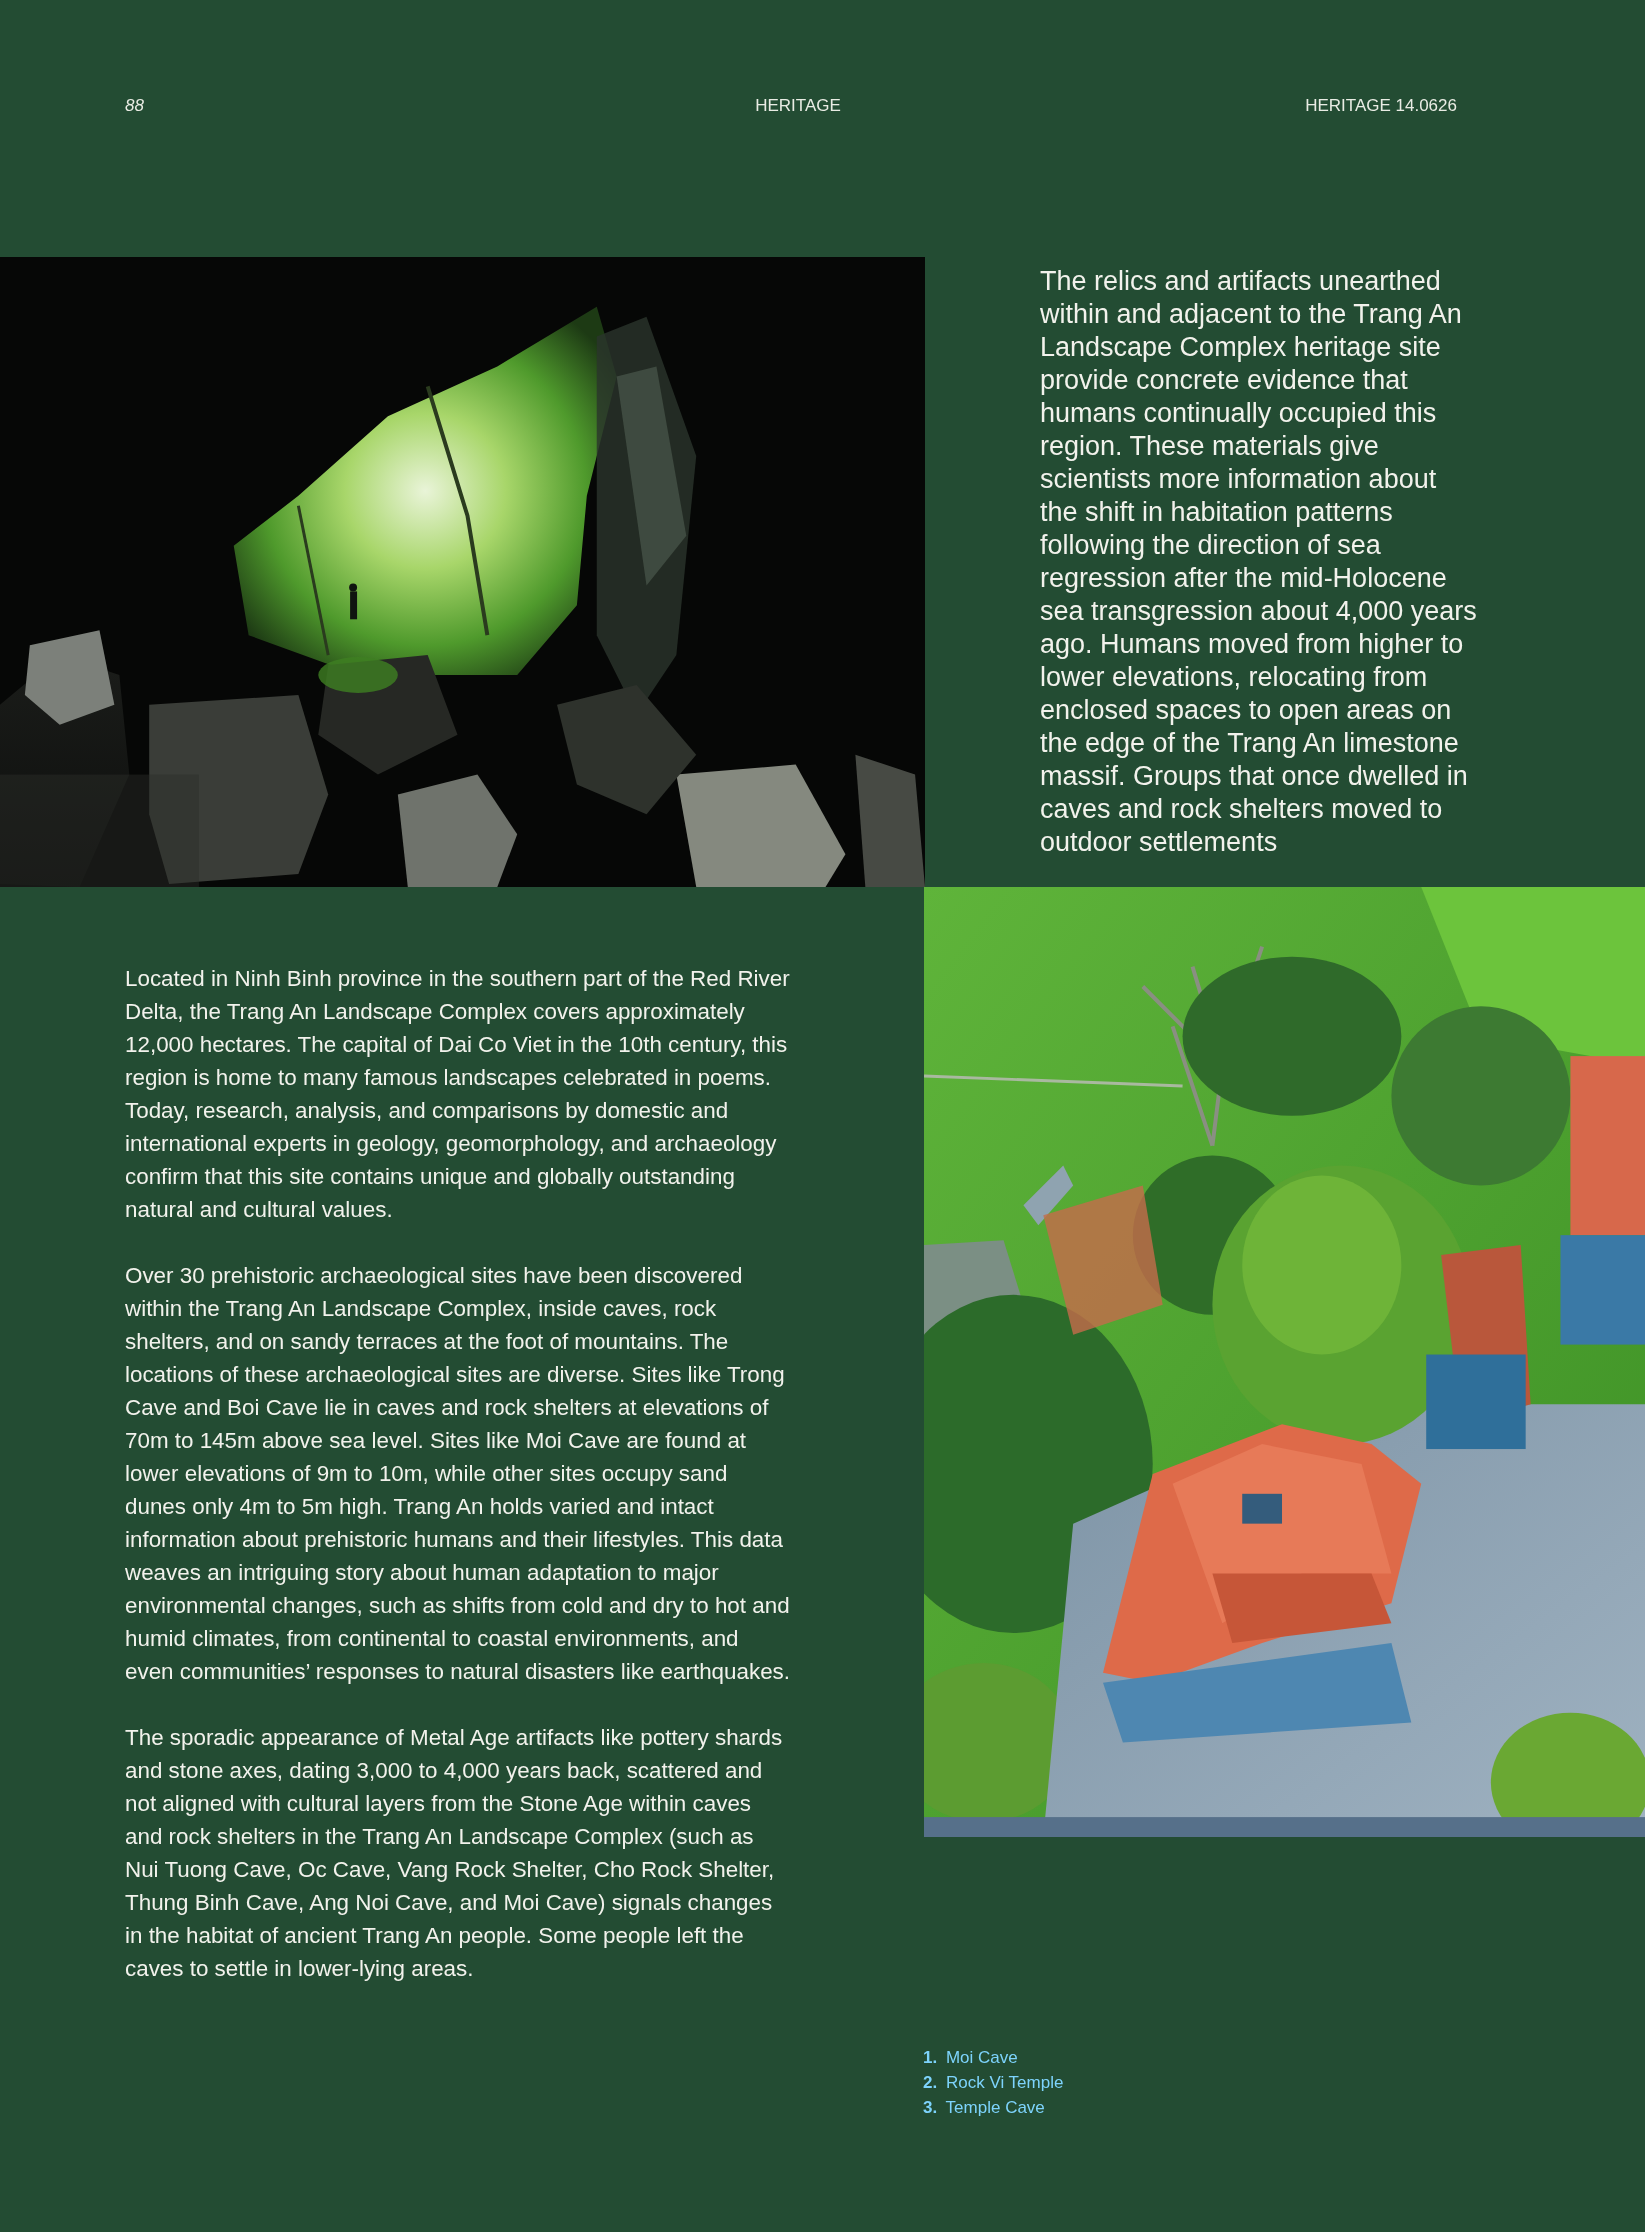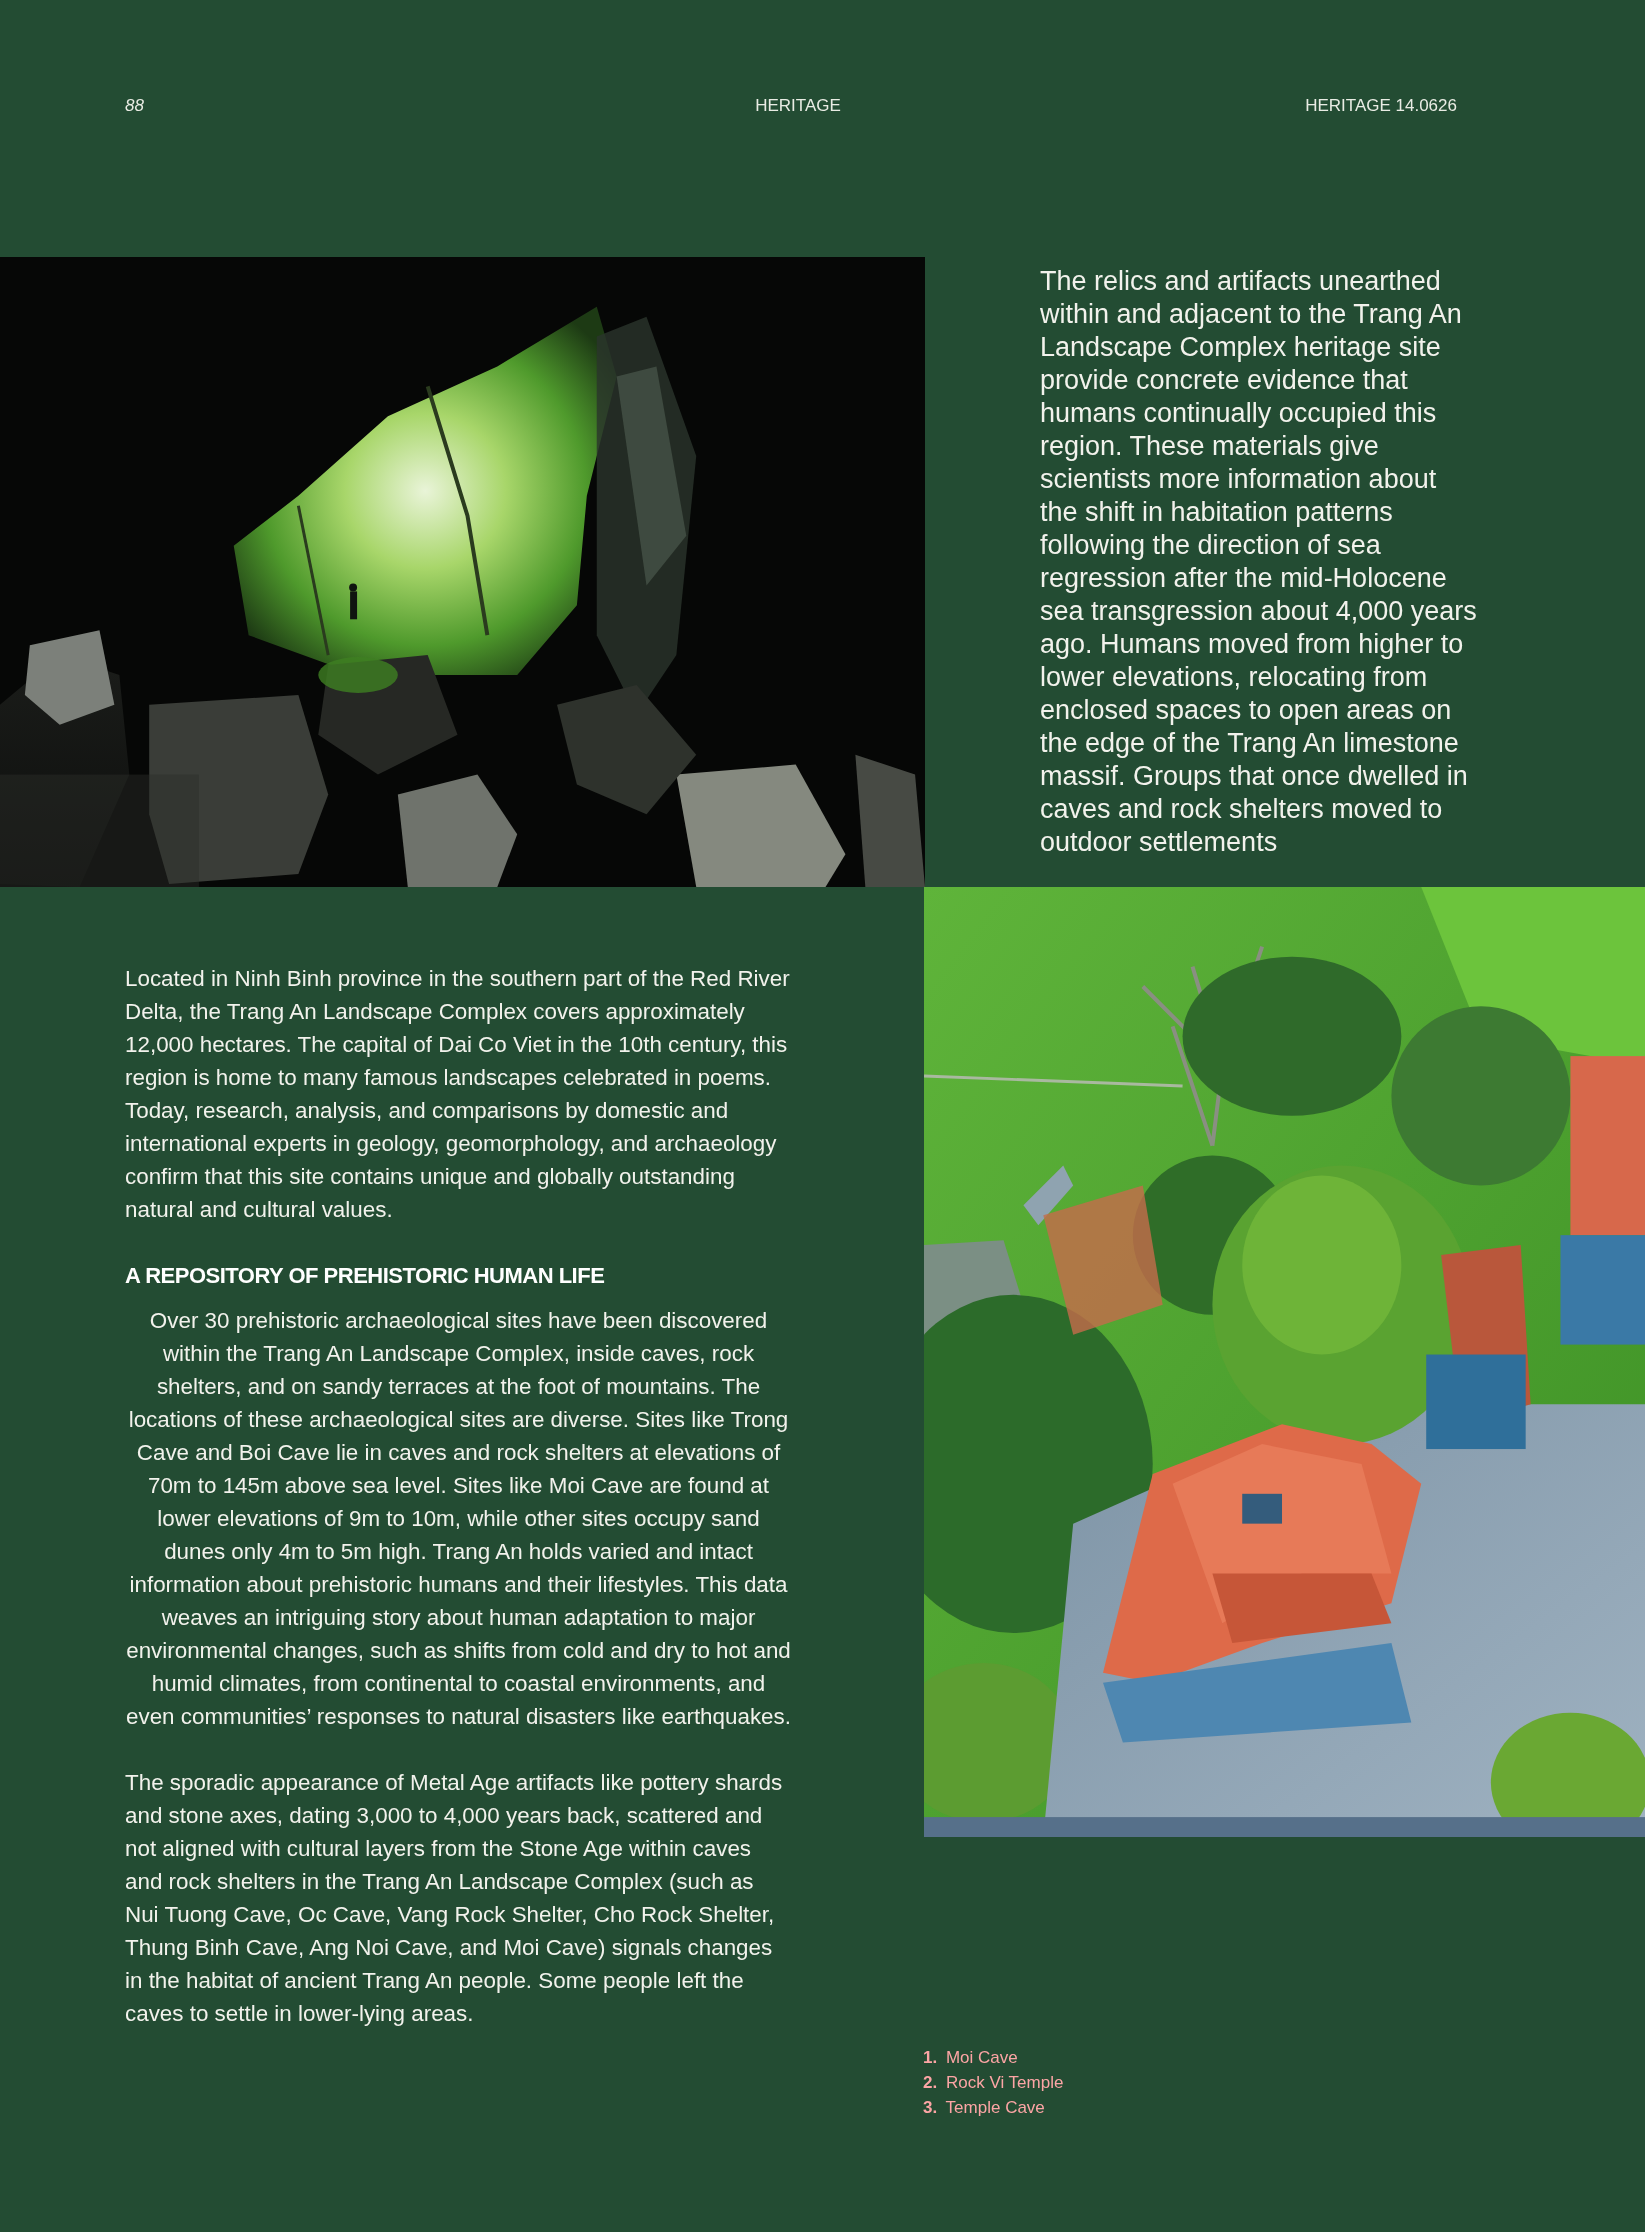--- a/index.html
+++ b/index.html
@@ -20,21 +20,21 @@
   #photo-temple { left: 924px; top: 887px; width: 721px; height: 950px; background: #4a9a2e; }
   .photo svg { position: absolute; left: 0; top: 0; width: 100%; height: 100%; }
 
   .col-text { position: absolute; font-size: 22.4px; line-height: 33px; color: #f2f2ec; }
   #sidebar-text { left: 1040px; top: 265px; width: 438px; font-size: 27px; line-height: 33px; }
   #main-text { left: 125px; top: 962px; width: 667px; }
   #main-text p { margin: 0 0 33px 0; }
   #main-text h2 { margin: 0; font-size: 22px; line-height: 33px; font-weight: bold; letter-spacing: -0.5px; color: #ffffff; }
   #main-text h2 + p { margin-top: 12px; text-align: center; }
 
-  #captions { position: absolute; left: 923px; top: 2045px; font-size: 17px; line-height: 25px; color: #fca5a5; }
+  #captions { position: absolute; left: 923px; top: 2045px; font-size: 17px; line-height: 25px; color: #7dd3fc; }
   #captions .cap-num { font-weight: bold; margin-right: 4px; }
 </style>
 </head>
 <body>
 
 <div class="running-head rh-left">88</div>
 <div class="running-head rh-center">HERITAGE</div>
 <div class="running-head rh-right">HERITAGE 14.0626</div>
 
 <div class="photo" id="photo-cave">
@@ -132,21 +132,20 @@
 
     <rect x="0" y="935" width="725" height="20" fill="#56708a"></rect>
   </svg>
 
 </div>
 
 <div class="col-text" id="sidebar-text">The relics and artifacts unearthed within and adjacent to the Trang An Landscape Complex heritage site provide concrete evidence that humans continually occupied this region. These materials give scientists more information about the shift in habitation patterns following the direction of sea regression after the mid-Holocene sea transgression about 4,000 years ago. Humans moved from higher to lower elevations, relocating from enclosed spaces to open areas on the edge of the Trang An limestone massif. Groups that once dwelled in caves and rock shelters moved to outdoor settlements</div>
 
 <div class="col-text" id="main-text">
   <p>Located in Ninh Binh province in the southern part of the Red River Delta, the Trang An Landscape Complex covers approximately 12,000 hectares. The capital of Dai Co Viet in the 10th century, this region is home to many famous landscapes celebrated in poems. Today, research, analysis, and comparisons by domestic and international experts in geology, geomorphology, and archaeology confirm that this site contains unique and globally outstanding natural and cultural values.</p>
-  <h2>A REPOSITORY OF PREHISTORIC HUMAN LIFE</h2>
   <p>Over 30 prehistoric archaeological sites have been discovered within the Trang An Landscape Complex, inside caves, rock shelters, and on sandy terraces at the foot of mountains. The locations of these archaeological sites are diverse. Sites like Trong Cave and Boi Cave lie in caves and rock shelters at elevations of 70m to 145m above sea level. Sites like Moi Cave are found at lower elevations of 9m to 10m, while other sites occupy sand dunes only 4m to 5m high. Trang An holds varied and intact information about prehistoric humans and their lifestyles. This data weaves an intriguing story about human adaptation to major environmental changes, such as shifts from cold and dry to hot and humid climates, from continental to coastal environments, and even communities’ responses to natural disasters like earthquakes.</p>
   <p>The sporadic appearance of Metal Age artifacts like pottery shards and stone axes, dating 3,000 to 4,000 years back, scattered and not aligned with cultural layers from the Stone Age within caves and rock shelters in the Trang An Landscape Complex (such as Nui Tuong Cave, Oc Cave, Vang Rock Shelter, Cho Rock Shelter, Thung Binh Cave, Ang Noi Cave, and Moi Cave) signals changes in the habitat of ancient Trang An people. Some people left the caves to settle in lower-lying areas.</p>
 </div>
 
 <div id="captions">
   <div>
     <span class="cap-num">1.</span>
     <span>Moi Cave</span>
   </div>
   <div>

